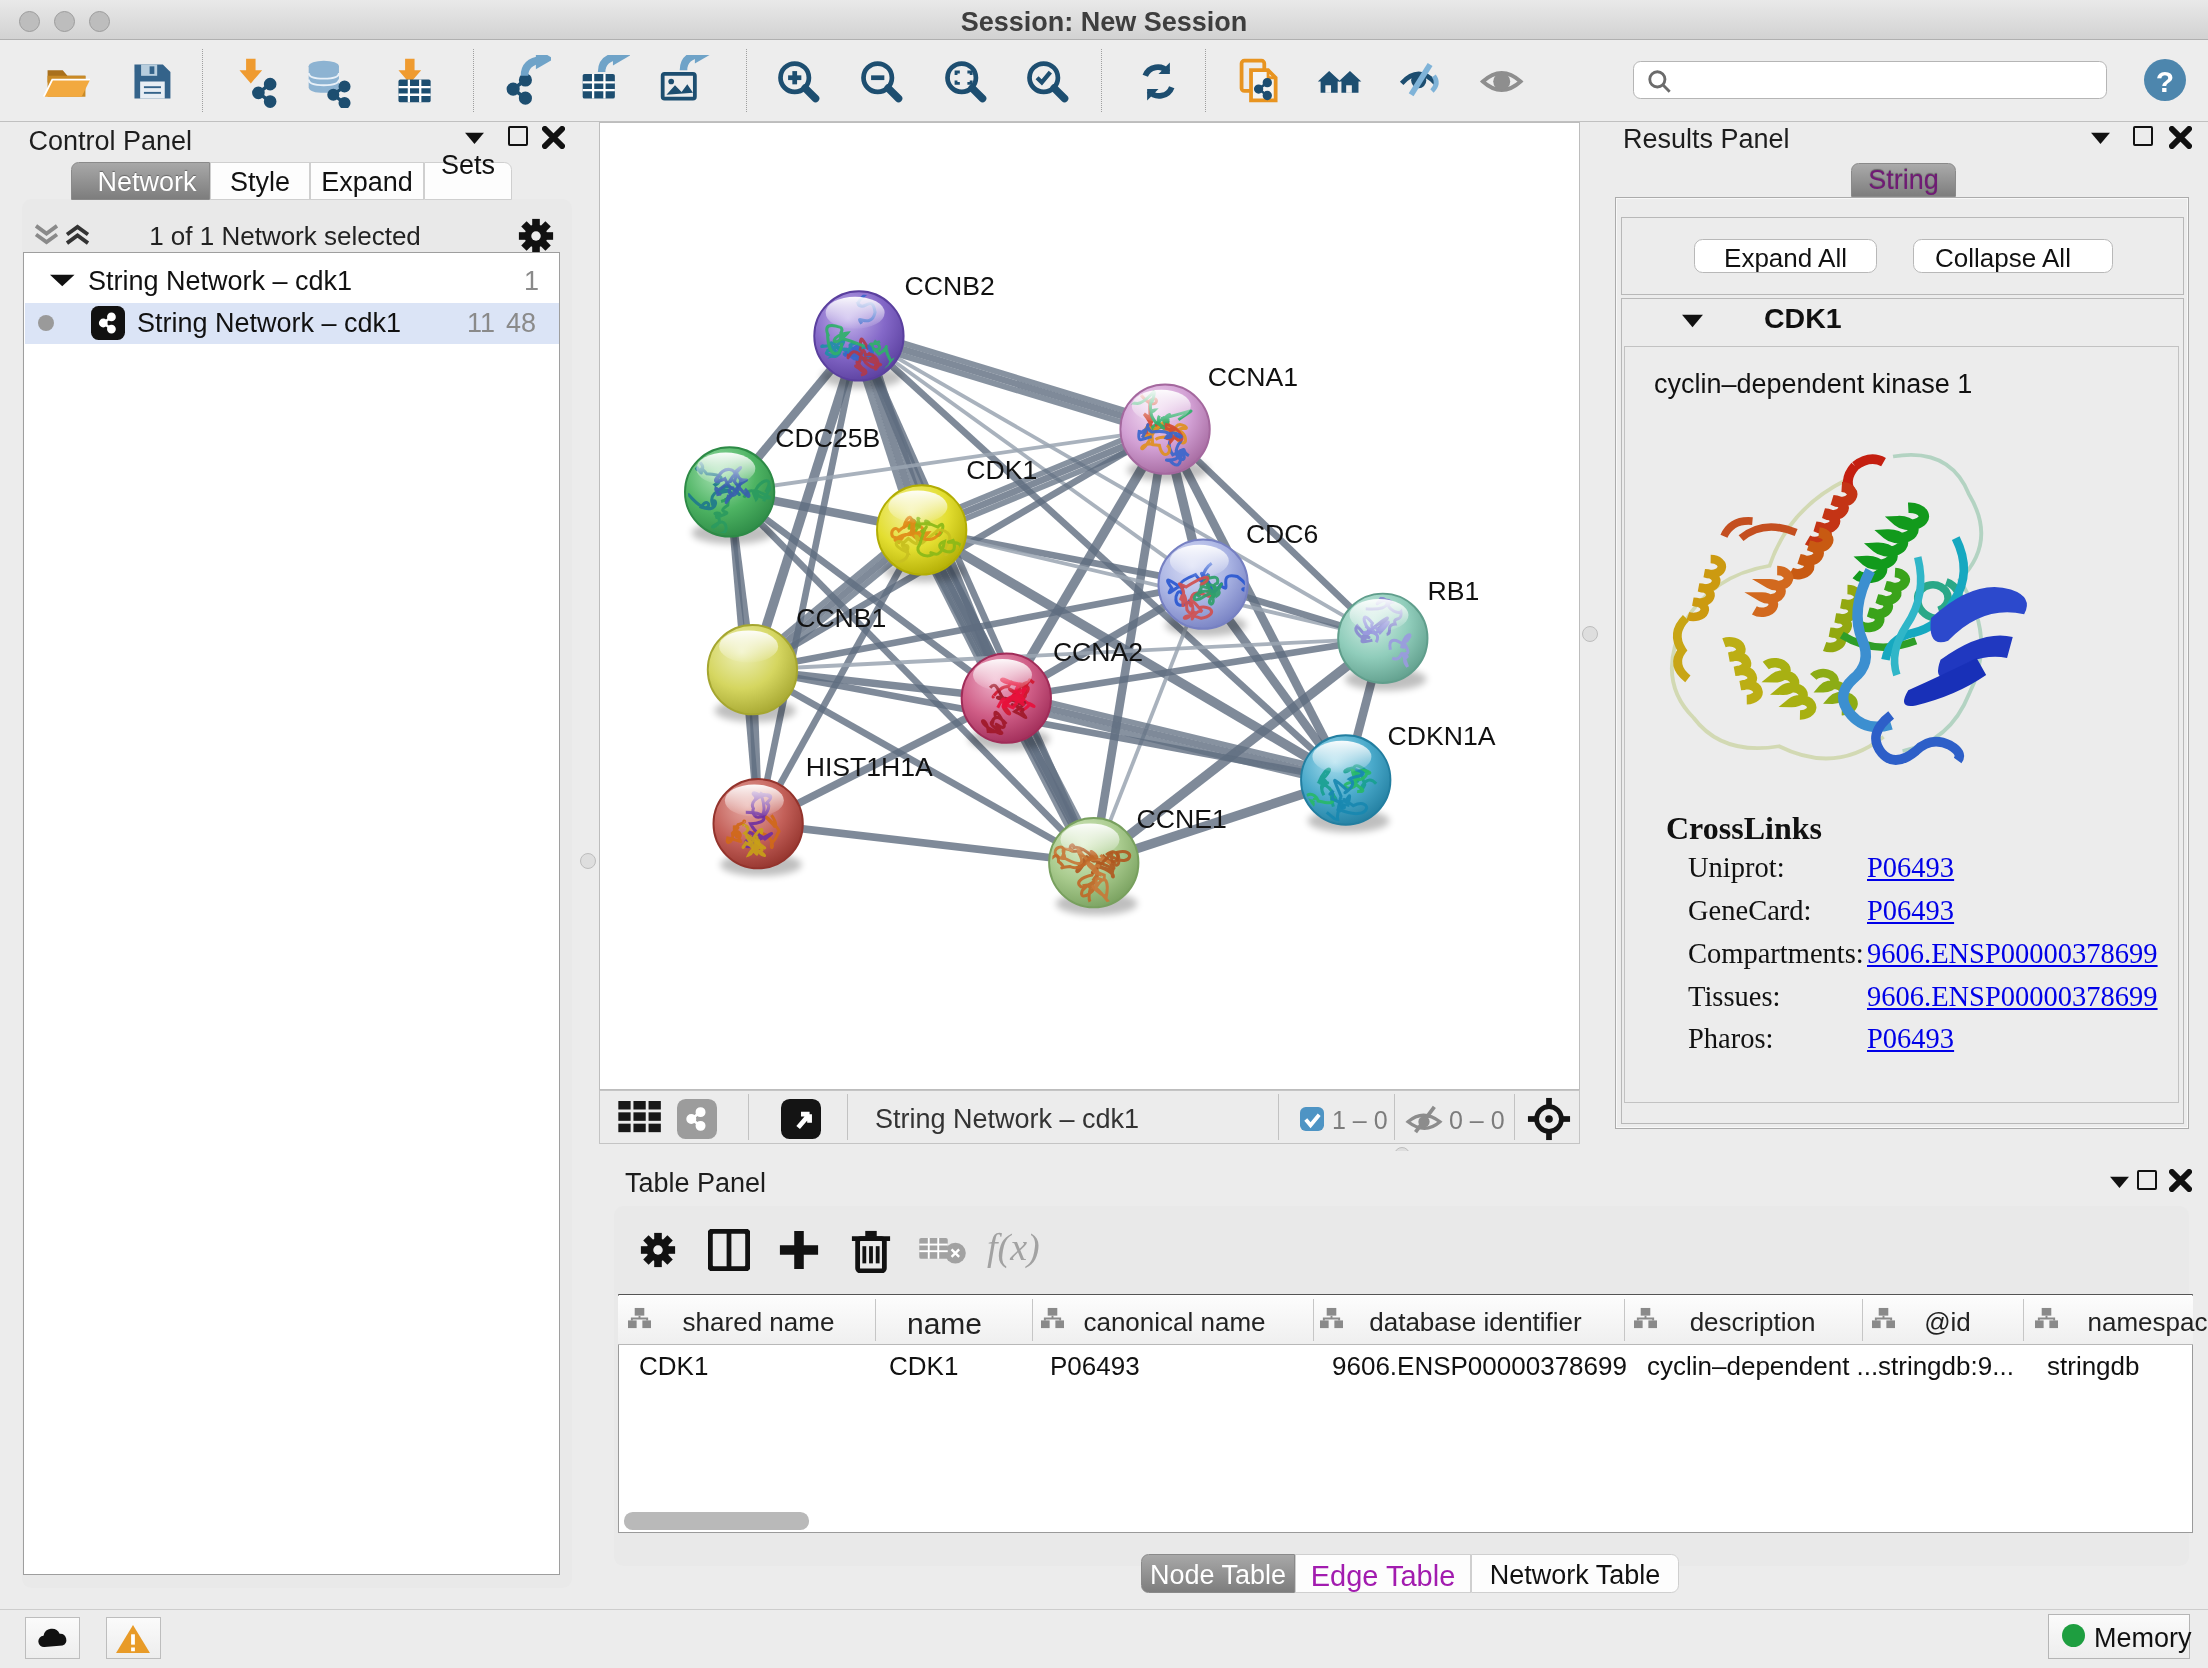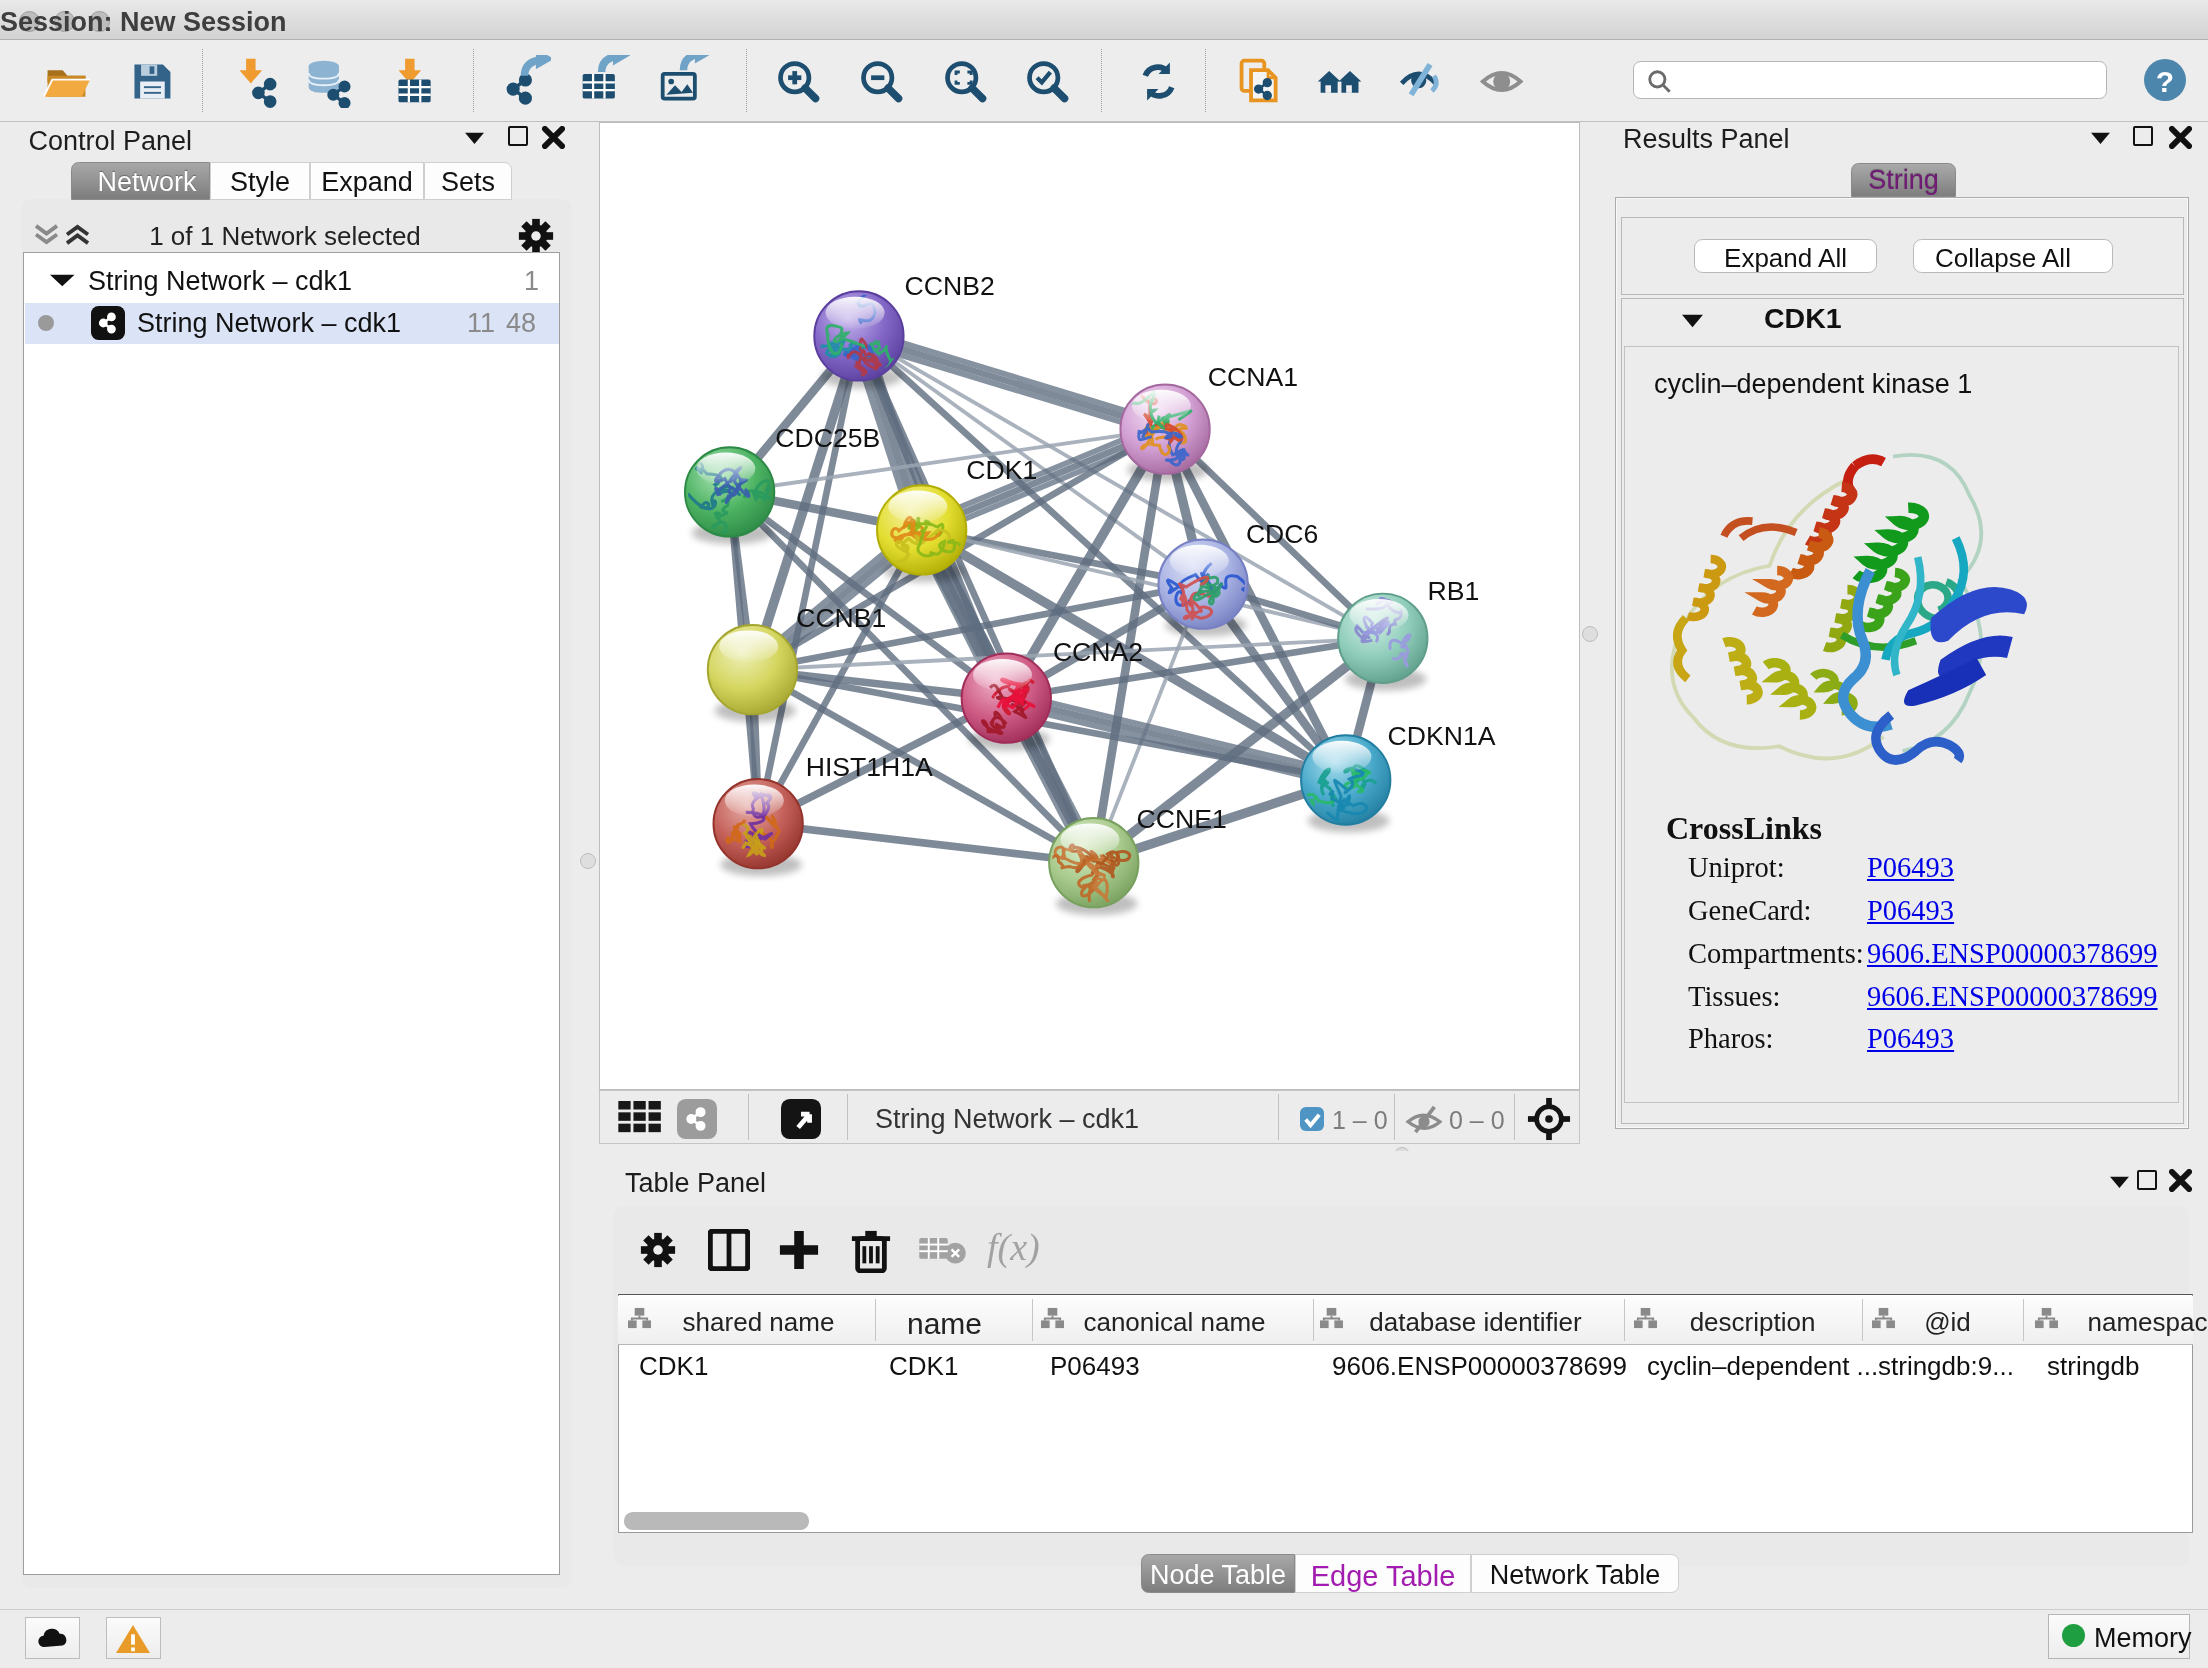--- a/index.html
+++ b/index.html
@@ -3,21 +3,21 @@
 * { margin:0; padding:0; box-sizing:border-box; }
 body { width:2208px; height:1668px; font-family:"Liberation Sans",sans-serif; background:#ececec; position:relative; overflow:hidden; }
 .abs { position:absolute; }
 .t { position:absolute; white-space:nowrap; }
 </style></head><body>
 
 <div class="abs" style="left:0;top:0;width:2208px;height:40px;background:linear-gradient(#e9e9e9,#d2d2d2);border-bottom:1px solid #b0b0b0"></div>
 <div class="abs" style="left:19px;top:10.5px;width:21px;height:21px;border-radius:50%;background:#bdbdbd;border:1px solid #9c9c9c"></div>
 <div class="abs" style="left:54px;top:10.5px;width:21px;height:21px;border-radius:50%;background:#bdbdbd;border:1px solid #9c9c9c"></div>
 <div class="abs" style="left:89px;top:10.5px;width:21px;height:21px;border-radius:50%;background:#bdbdbd;border:1px solid #9c9c9c"></div>
-<div class="t" style="left:0;top:6.7px;width:2208px;text-align:left;font-size:27px;font-weight:bold;color:#3e3e3e">Session: New Session</div>
+<div class="t" style="left:0;top:6.7px;width:2208px;text-align:center;font-size:27px;font-weight:bold;color:#3e3e3e">Session: New Session</div>
 
 <div class="abs" style="left:0;top:40px;width:2208px;height:82px;background:#ededed;border-bottom:1px solid #c0c0c0"></div>
 <svg style="position:absolute;left:40px;top:55px" width="53" height="53" viewBox="0 0 56 56">
     <path d="M8,16 h16 l5,6 h19 v7 h-40 z" fill="#a9701c"></path>
     <path d="M8,22 h40 v22 h-40 z" fill="#c98a26"></path>
     <path d="M4,44 l9,-18 h40 l-9,18 z" fill="#f2a93f"></path>
     <path d="M4,44 l9,-18 h40" fill="none" stroke="#fff" stroke-width="2"></path>
   </svg>
 <svg style="position:absolute;left:125px;top:55px" width="53" height="53" viewBox="0 0 56 56">
     <path d="M10,10 h30 l8,8 v28 h-38 z" fill="#34638a"></path>
@@ -162,21 +162,21 @@
   </svg>
 
 <div class="abs" style="left:22px;top:199px;width:550px;height:1389px;background:#e9e9e9;border-radius:9.5px"></div>
 <div class="abs" style="left:71px;top:162px;width:139px;height:38px;background:linear-gradient(#a8a8a8,#7d7d7d);border:1px solid #8a8a8a;border-radius:7.6px 0 0 0"></div>
 <div class="t" style="left:71px;top:167px;width:152px;text-align:center;font-size:27px;color:#fff;text-shadow:0 -1px 1px #666">Network</div>
 <div class="abs" style="left:210px;top:162px;width:100px;height:38px;background:#fdfdfd;border:1px solid #cfcfcf"></div>
 <div class="t" style="left:210px;top:167px;width:100px;text-align:center;font-size:27px;color:#111">Style</div>
 <div class="abs" style="left:310px;top:162px;width:114px;height:38px;background:#fdfdfd;border:1px solid #cfcfcf"></div>
 <div class="t" style="left:310px;top:167px;width:114px;text-align:center;font-size:27px;color:#111">Expand</div>
 <div class="abs" style="left:424px;top:162px;width:88px;height:38px;background:#fdfdfd;border:1px solid #cfcfcf;border-radius:0 7.6px 0 0"></div>
-<div class="t" style="left:424px;top:167px;width:88px;text-align:center;font-size:27px;color:#111">Sets</div>
+<div class="t" style="left:424px;top:150px;width:88px;text-align:center;font-size:27px;color:#111">Sets</div>
 
 <svg style="position:absolute;left:34px;top:224px" width="25" height="21" viewBox="0 0 26 22">
     <path d="M2,2 l11,8 11,-8 M2,11 l11,8 11,-8" fill="none" stroke="#8a8a8a" stroke-width="4"></path>
   </svg>
 <svg style="position:absolute;left:65px;top:224px" width="25" height="21" viewBox="0 0 26 22">
     <path d="M2,20 l11,-8 11,8 M2,11 l11,-8 11,8" fill="none" stroke="#333" stroke-width="4"></path>
   </svg>
 <div class="t" style="left:95px;top:221px;width:380px;text-align:center;font-size:26px;color:#222">1 of 1 Network selected</div>
 <svg style="position:absolute;left:517px;top:217px" width="38" height="38" viewBox="0 0 40 40">
     <rect x="-4" y="-18" width="8" height="9" fill="#111" transform="translate(20,20) rotate(0)"></rect>

